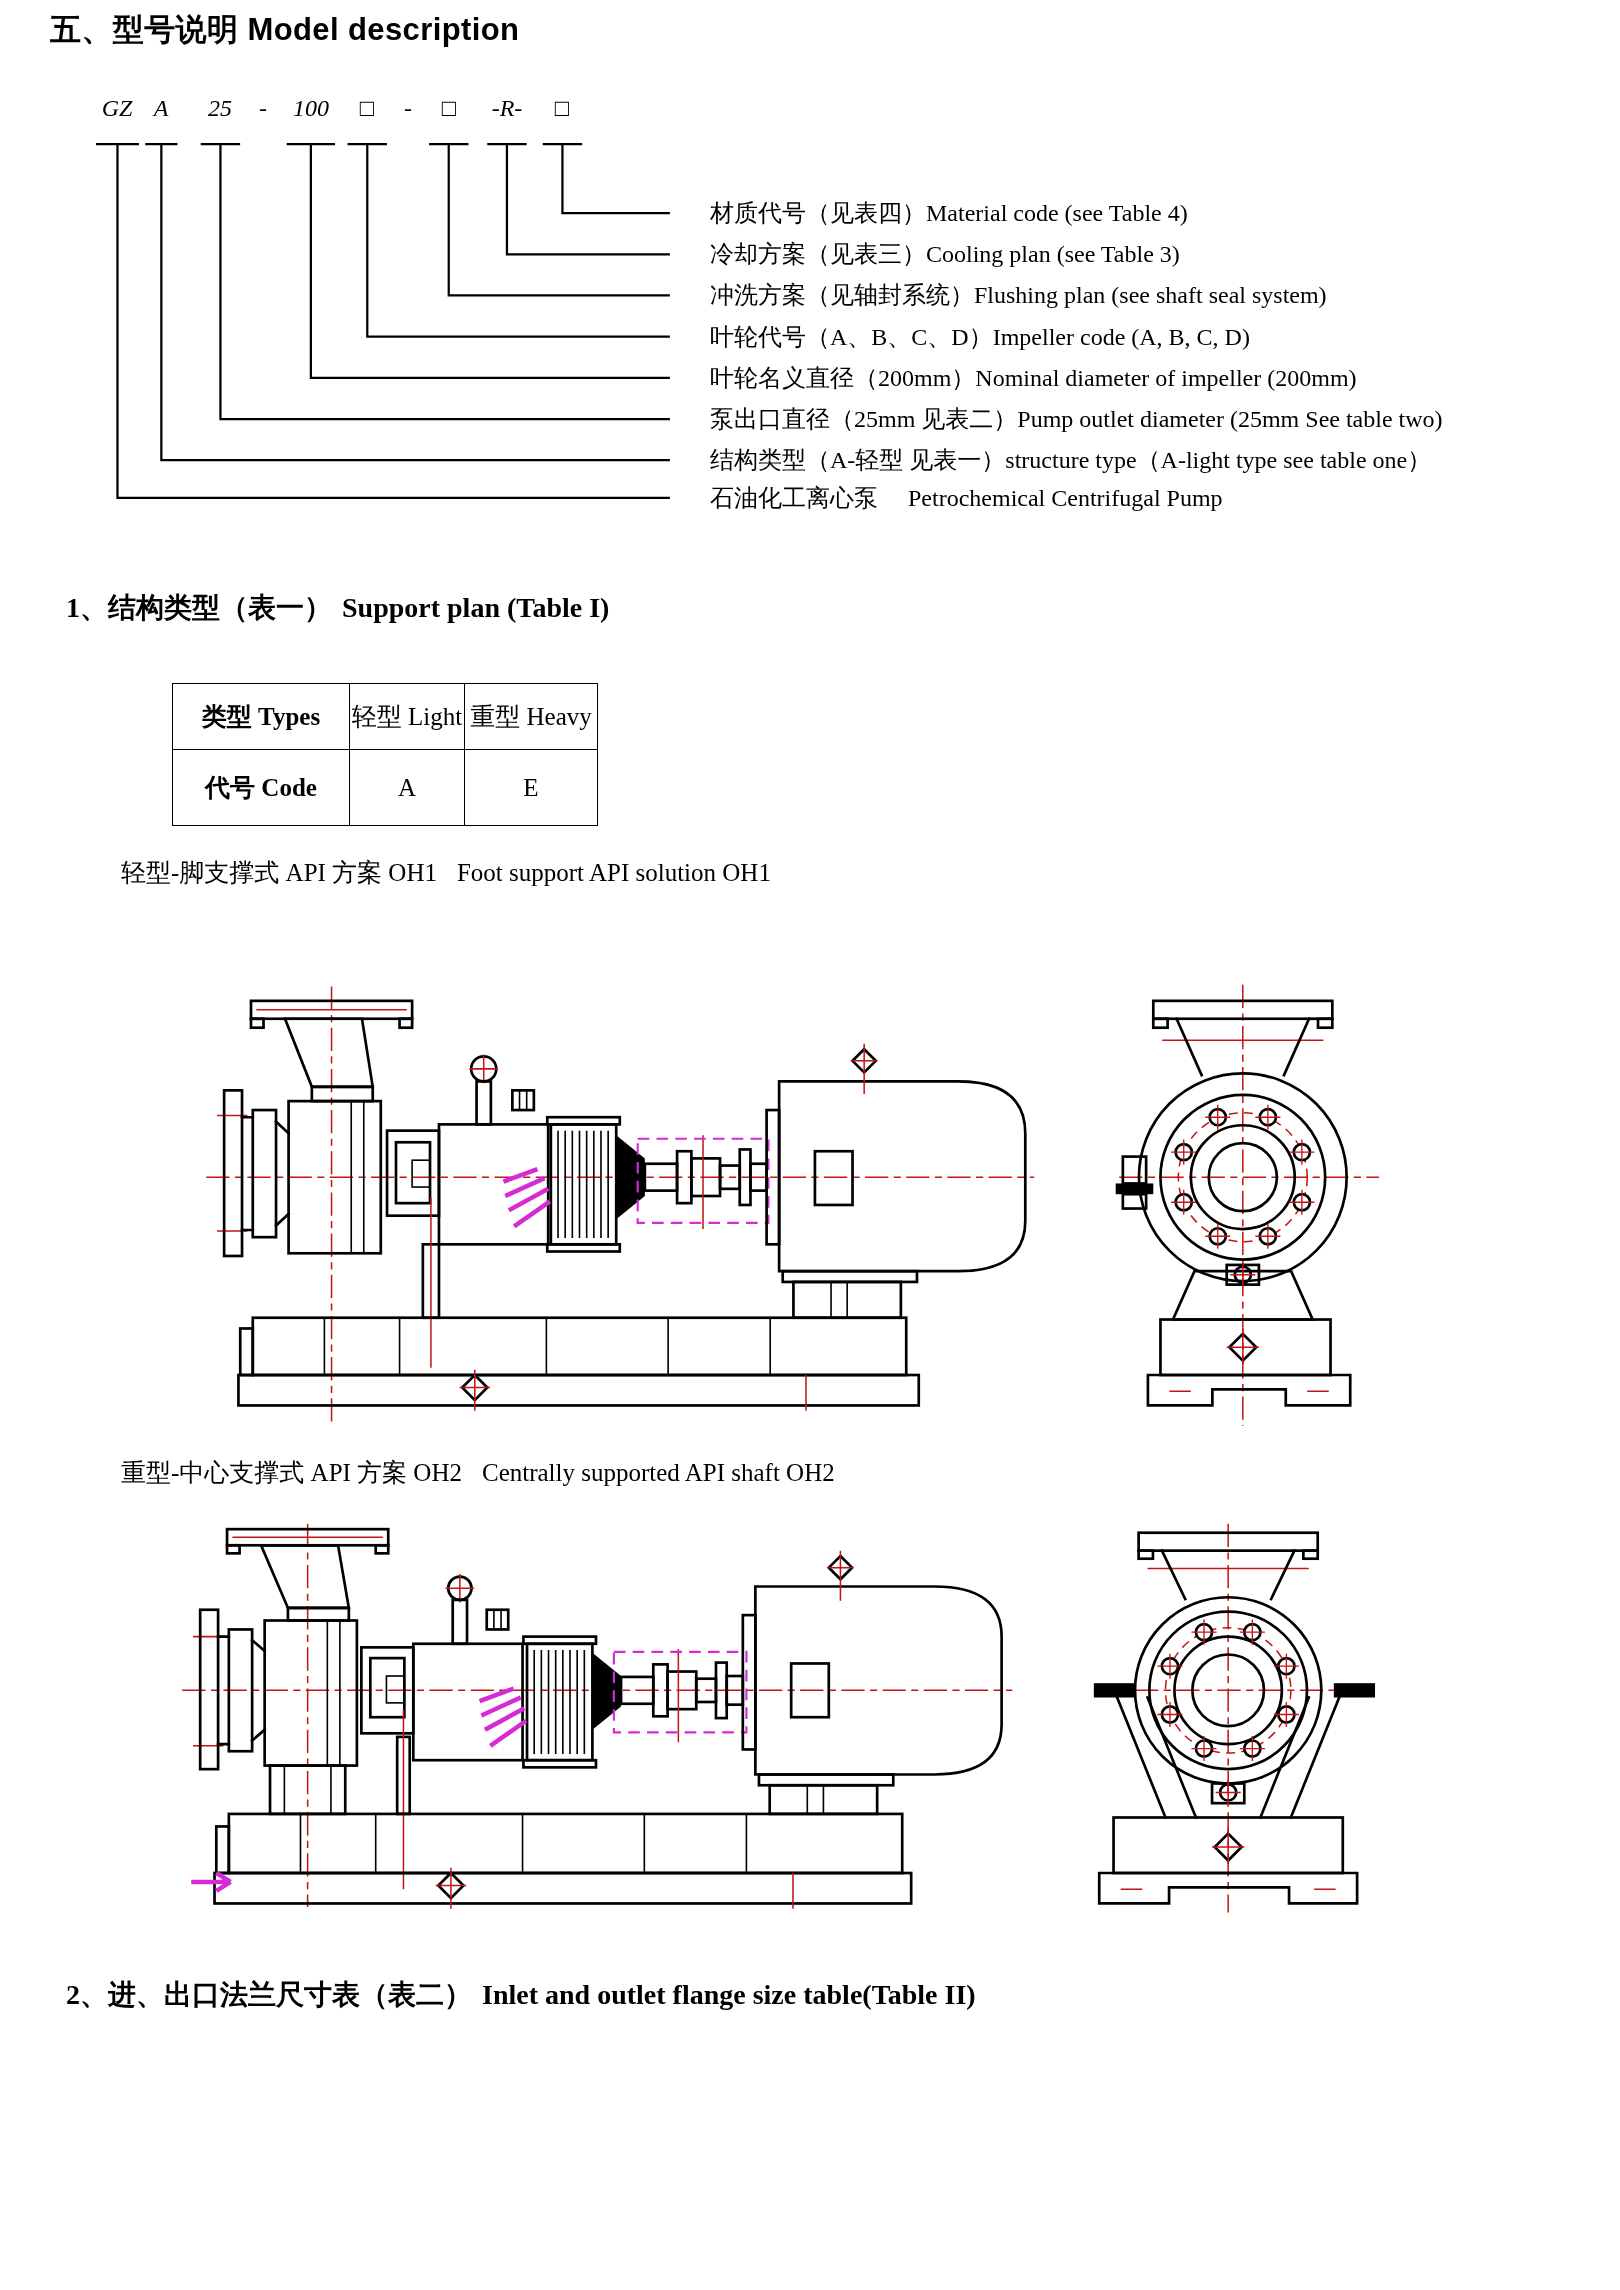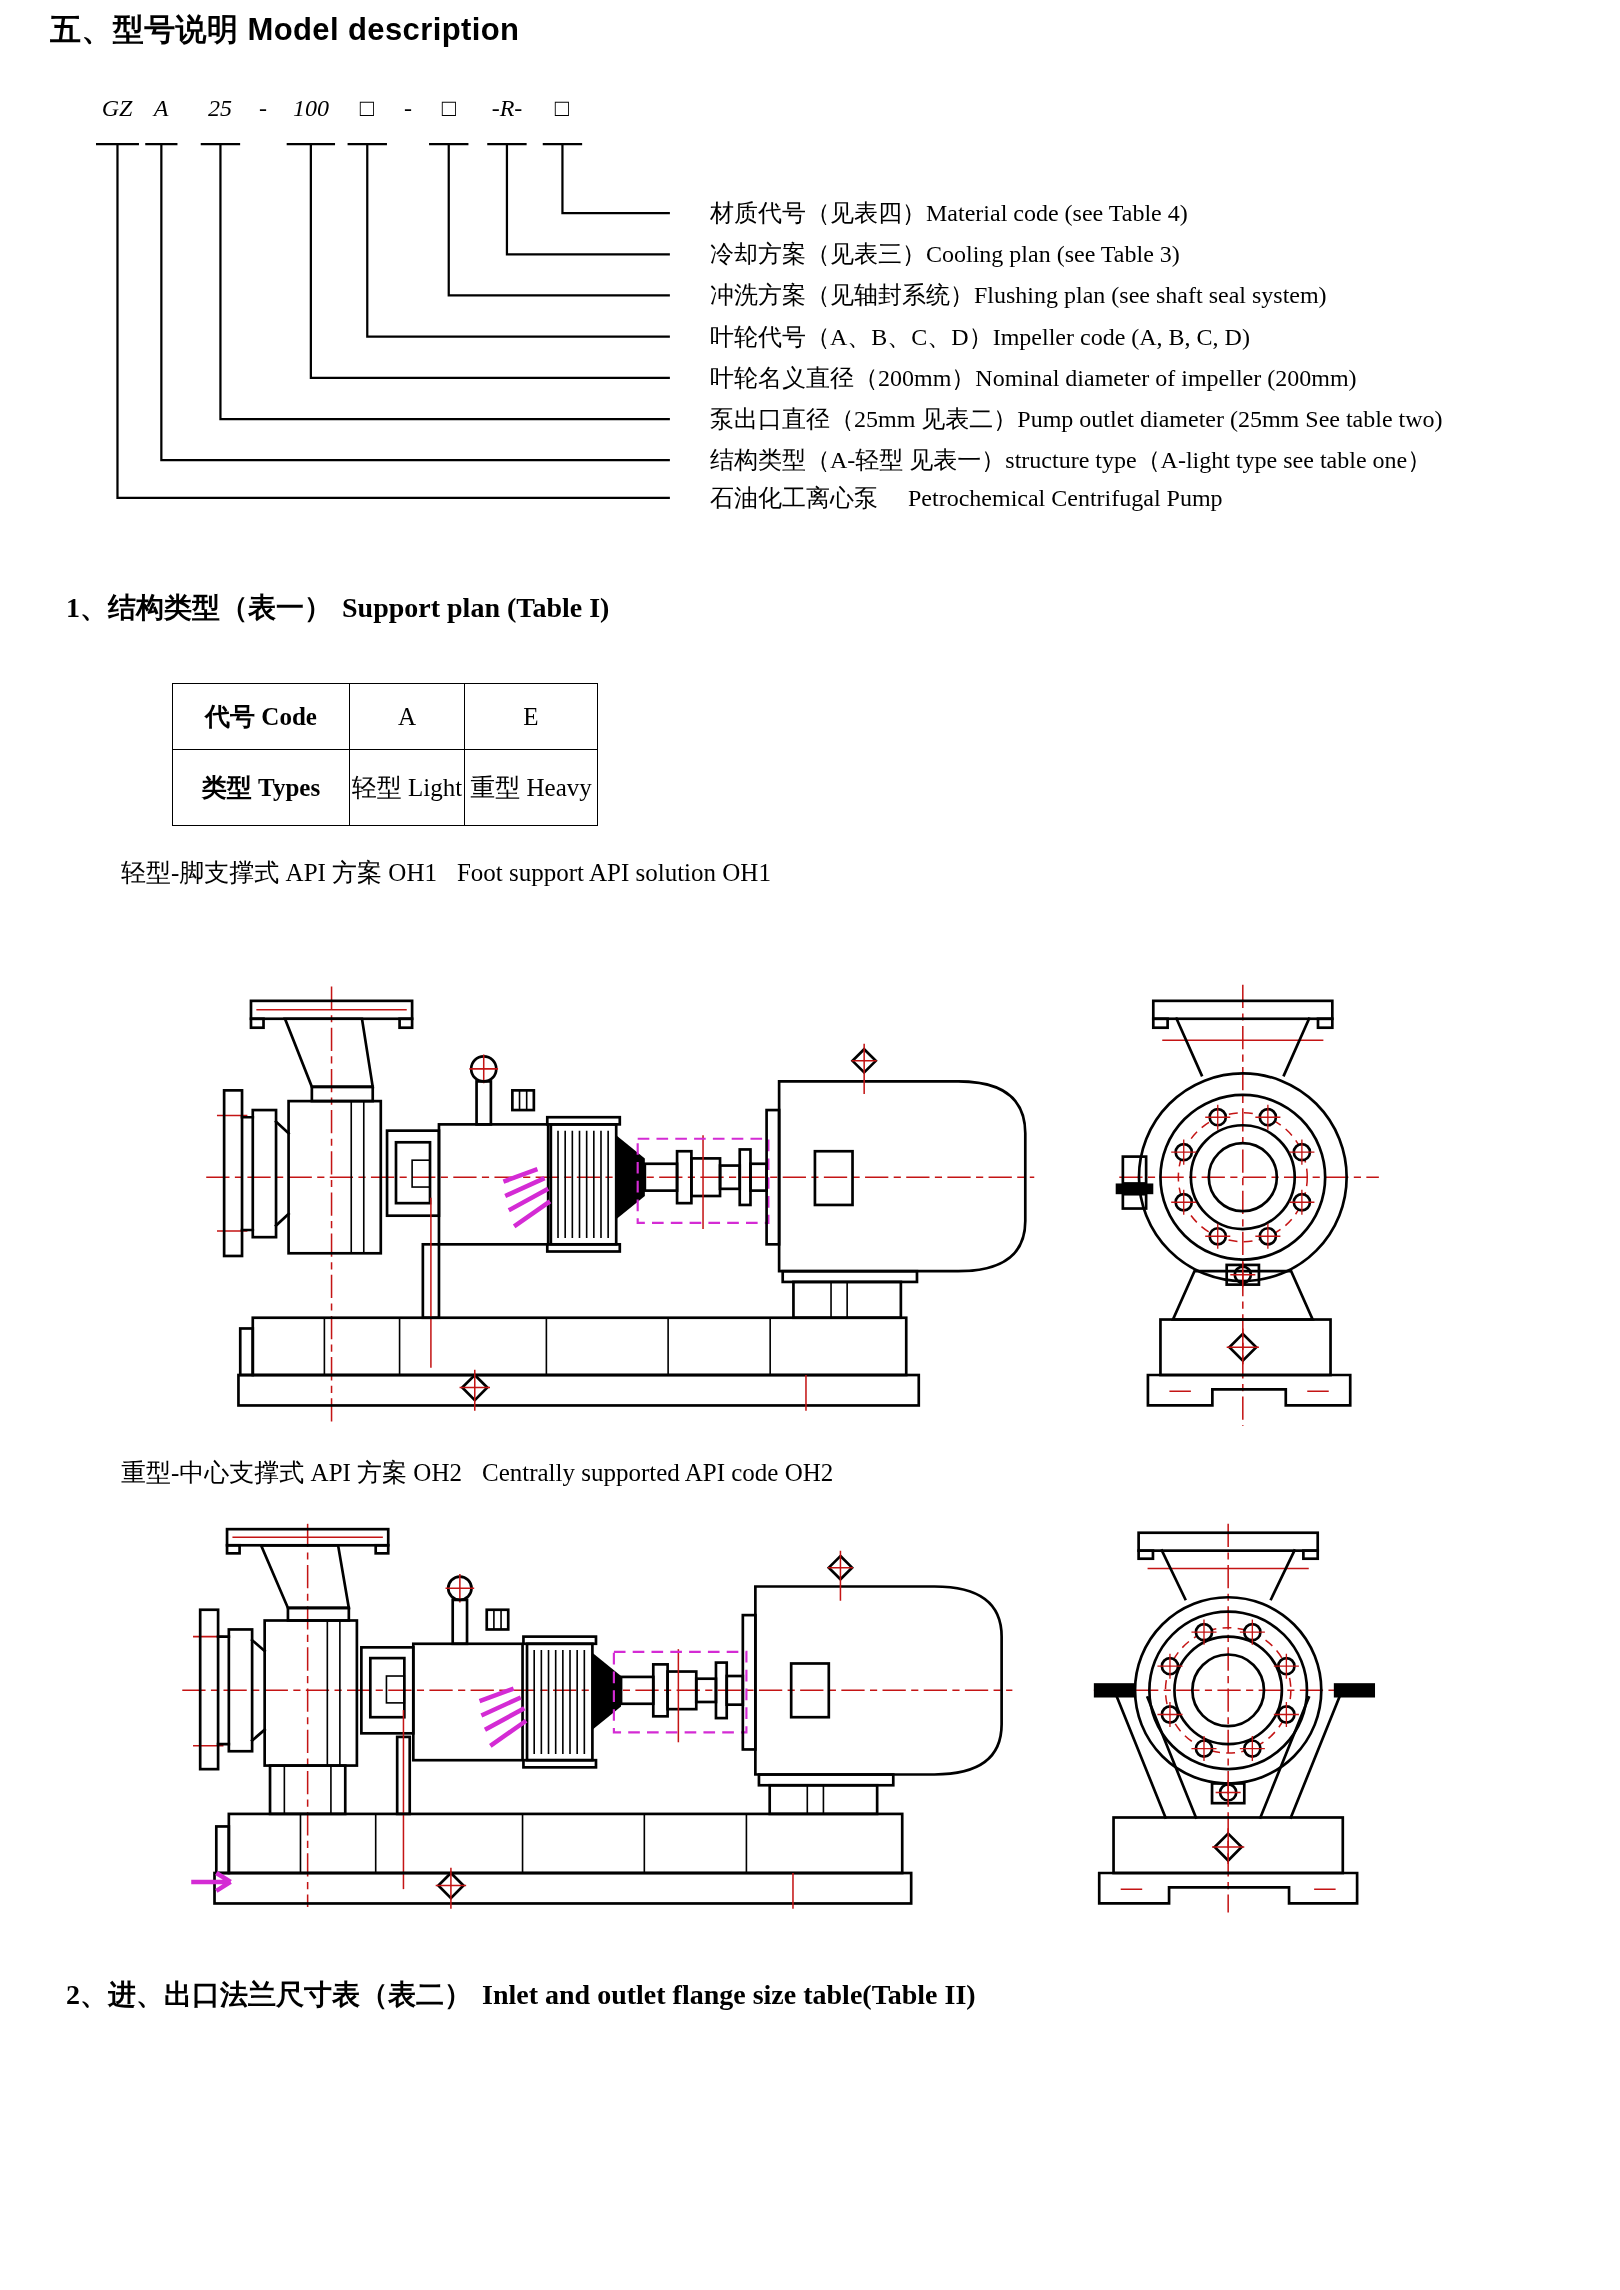--- a/index.html
+++ b/index.html
@@ -86,28 +86,28 @@
 <div class="abs model-desc" style="top:445px">结构类型（A-轻型 见表一）structure type（A-light type see table one）</div>
 <div class="abs model-desc" style="top:483px">石油化工离心泵　 Petrochemical Centrifugal Pump</div>
 
 <div class="abs sec-heading" style="left:66px;top:589px">
   <span>1、结构类型（表一）</span><span class="en">Support plan (Table I)</span>
 </div>
 
 <table class="t1">
   <tbody>
       <tr>
+    <td class="lab">类型 Types</td>
+    <td>轻型 Light</td>
+    <td>重型 Heavy</td>
+  </tr>
+  <tr>
     <td class="lab" style="width:176px">代号 Code</td>
     <td style="width:114px">A</td>
     <td style="width:132px">E</td>
-  </tr>
-  <tr>
-    <td class="lab">类型 Types</td>
-    <td>轻型 Light</td>
-    <td>重型 Heavy</td>
   </tr>
 </tbody>
   </table>
 
 <div class="abs caption" style="top:856px">
   <span>轻型-脚支撑式 API 方案 OH1</span><span class="en">Foot support API solution OH1</span>
 </div>
 
 <svg class="abs" style="left:188px;top:974px" width="1227" height="461" viewBox="0 0 1370 515">
   <defs>
@@ -221,21 +221,21 @@
     <path class="r" d="M1178,322 V350 M1164,336 H1192"></path>
 
     <rect class="k" x="1086" y="386" width="190" height="62"></rect>
     <path class="k" d="M1072,448 L1298,448 L1298,482 L1226,482 L1226,464 L1144,464 L1144,482 L1072,482 Z"></path>
     <path class="k" d="M1178,402 l15,15 l-15,15 l-15,-15 Z"></path>
     <path class="r" d="M1178,396 V436 M1160,417 H1196 M1096,466 H1120 M1250,466 H1274"></path>
   </g>
 </svg>
 
 <div class="abs caption" style="top:1456px">
-  <span>重型-中心支撑式 API 方案 OH2</span><span class="en">Centrally supported API code OH2</span>
+  <span>重型-中心支撑式 API 方案 OH2</span><span class="en">Centrally supported API shaft OH2</span>
 </div>
 
 <svg class="abs" style="left:166px;top:1522px" width="1245" height="394" viewBox="0 0 1390 440">
 
   <g>
     <path class="rc" d="M18,188 H945"></path>
     <path class="rc" d="M158,2 V430"></path>
     <path class="r" d="M74,17 H242 M30,128 H64 M30,250 H64"></path>
 
     <rect class="k" x="38" y="98" width="20" height="178"></rect>

